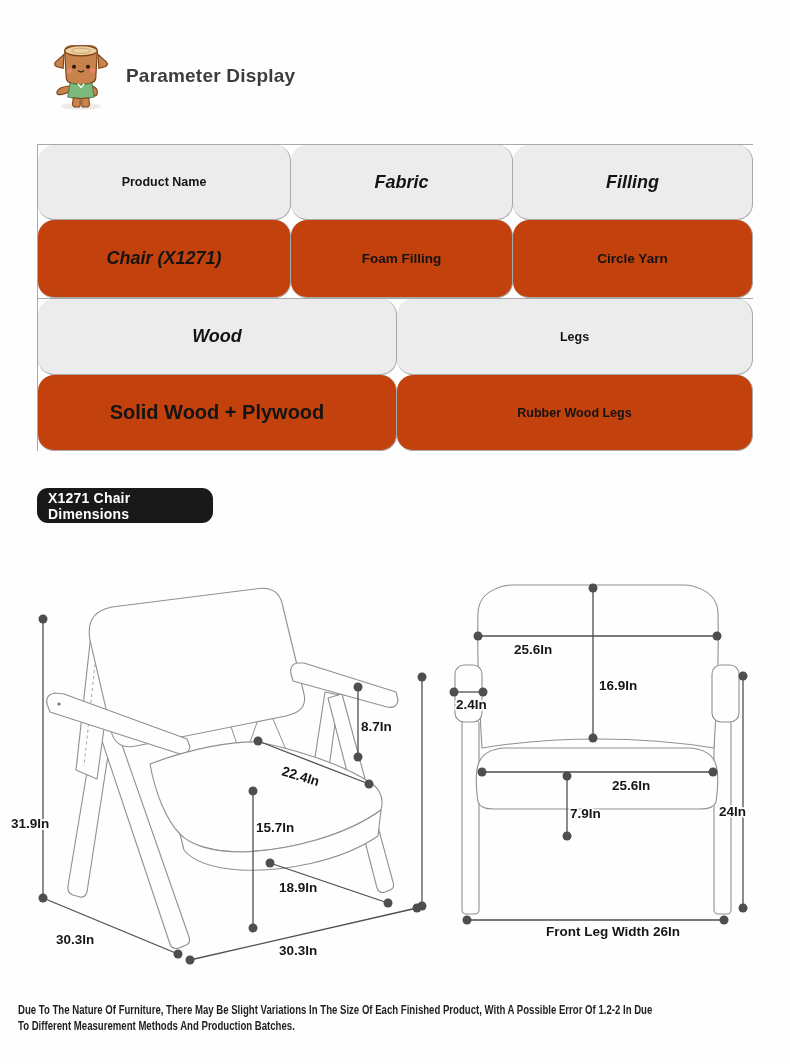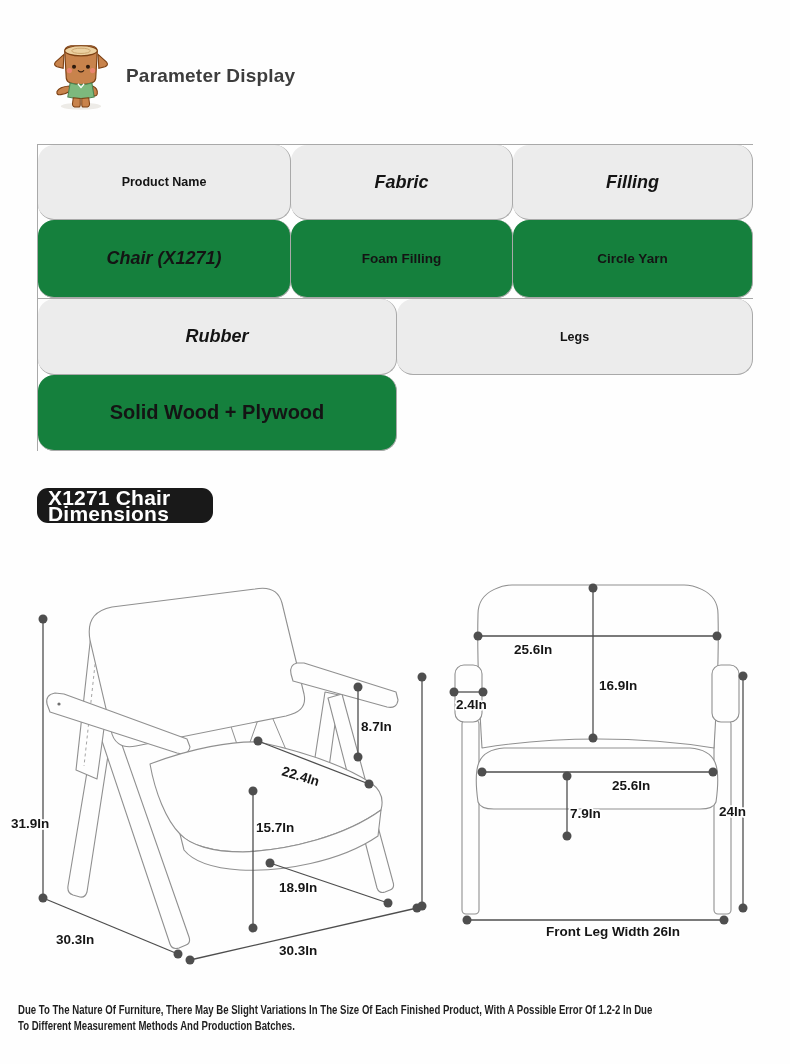--- a/index.html
+++ b/index.html
@@ -10,29 +10,29 @@
   
   .hdr{position:absolute;left:50px;top:40px;display:flex;align-items:center;}
   .mascot{width:62px;height:72px;}
   .title{margin:0 0 0 14px;font-size:19px;font-weight:700;color:#3d3d3d;letter-spacing:.2px;}
   
   .tbl{position:absolute;left:37px;display:grid;border-top:1px solid #a9a9a9;border-left:1px solid #a9a9a9;}
   .t1{top:144px;grid-template-columns:253px 222px 240px;grid-template-rows:75px 78px;}
   .t2{top:298px;grid-template-columns:359px 356px;grid-template-rows:76px 76px;}
   .cell{display:flex;align-items:center;justify-content:center;border-right:1px solid #a9a9a9;border-bottom:1px solid #a9a9a9;color:#141414;text-align:center;border-radius:16px;}
   .hcell{background:#ececec;}
-  .vcell{background:#15803d;}
+  .vcell{background:#c2410c;}
   .big{font-size:18px;font-weight:700;font-style:italic;}
   .small{font-size:12.5px;font-weight:700;}
   .med{font-size:13.5px;font-weight:600;}
   .med2{font-size:20px;font-weight:700;}
   
   .badge{
     position:absolute;left:37px;top:488px;width:176px;height:35px;box-sizing:border-box;
-    background:#191919;border-radius:11px;color:#fff;font-size:21px;font-weight:700;
+    background:#191919;border-radius:11px;color:#fff;font-size:14px;font-weight:700;
     line-height:16px;padding:2px 0 0 11px;letter-spacing:.2px;
   }
   
   .diagram{position:absolute;left:0;top:565px;}
   .art{fill:#fefefe;stroke:#909090;stroke-width:1.1;stroke-linejoin:round;stroke-linecap:round;}
   .artline{fill:none;stroke:#909090;stroke-width:1;}
   .stitch{fill:none;stroke:#9a9a9a;stroke-width:.9;stroke-dasharray:3 3;}
   .dim{stroke:#4e4e4e;stroke-width:1.3;}
   .dot{fill:#4e4e4e;}
   .lbl{font-family:"Liberation Sans",sans-serif;font-size:13.5px;font-weight:700;fill:#161616;
@@ -80,23 +80,24 @@
   <div class="tbl t1">
     <div class="cell hcell small">Product Name</div>
     <div class="cell hcell big">Fabric</div>
     <div class="cell hcell big">Filling</div>
     <div class="cell vcell big">Chair (X1271)</div>
     <div class="cell vcell med">Foam Filling</div>
     <div class="cell vcell med">Circle Yarn</div>
   </div>
 
   <div class="tbl t2">
-    <div class="cell hcell big">Rubber</div>
+    <div class="cell hcell big">Wood</div>
     <div class="cell hcell small">Legs</div>
     <div class="cell vcell med2">Solid Wood + Plywood</div>
+    <div class="cell vcell small">Rubber Wood Legs</div>
   </div>
 
   <div class="badge">
     <div>X1271 Chair</div>
     <div>Dimensions</div>
   </div>
 
   <svg class="diagram" width="790" height="410" viewBox="0 565 790 410">
 
     <g>

